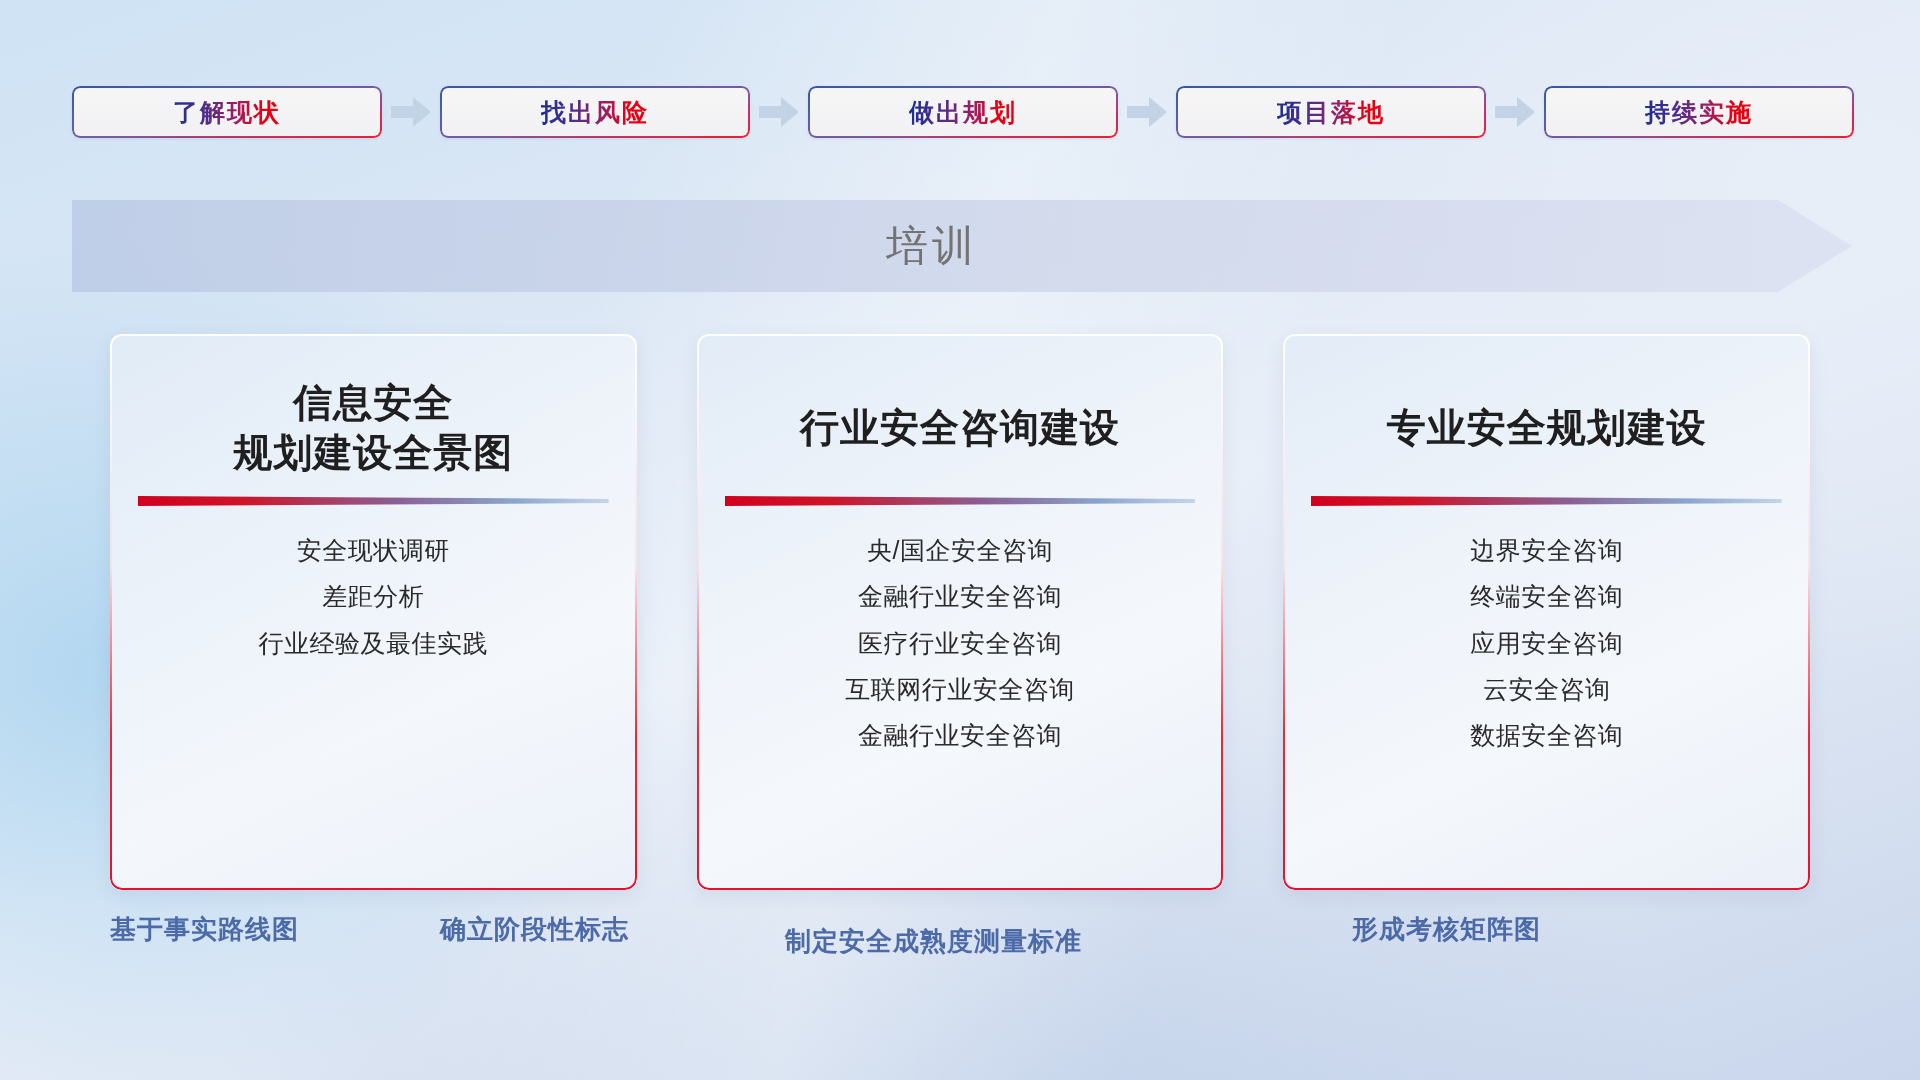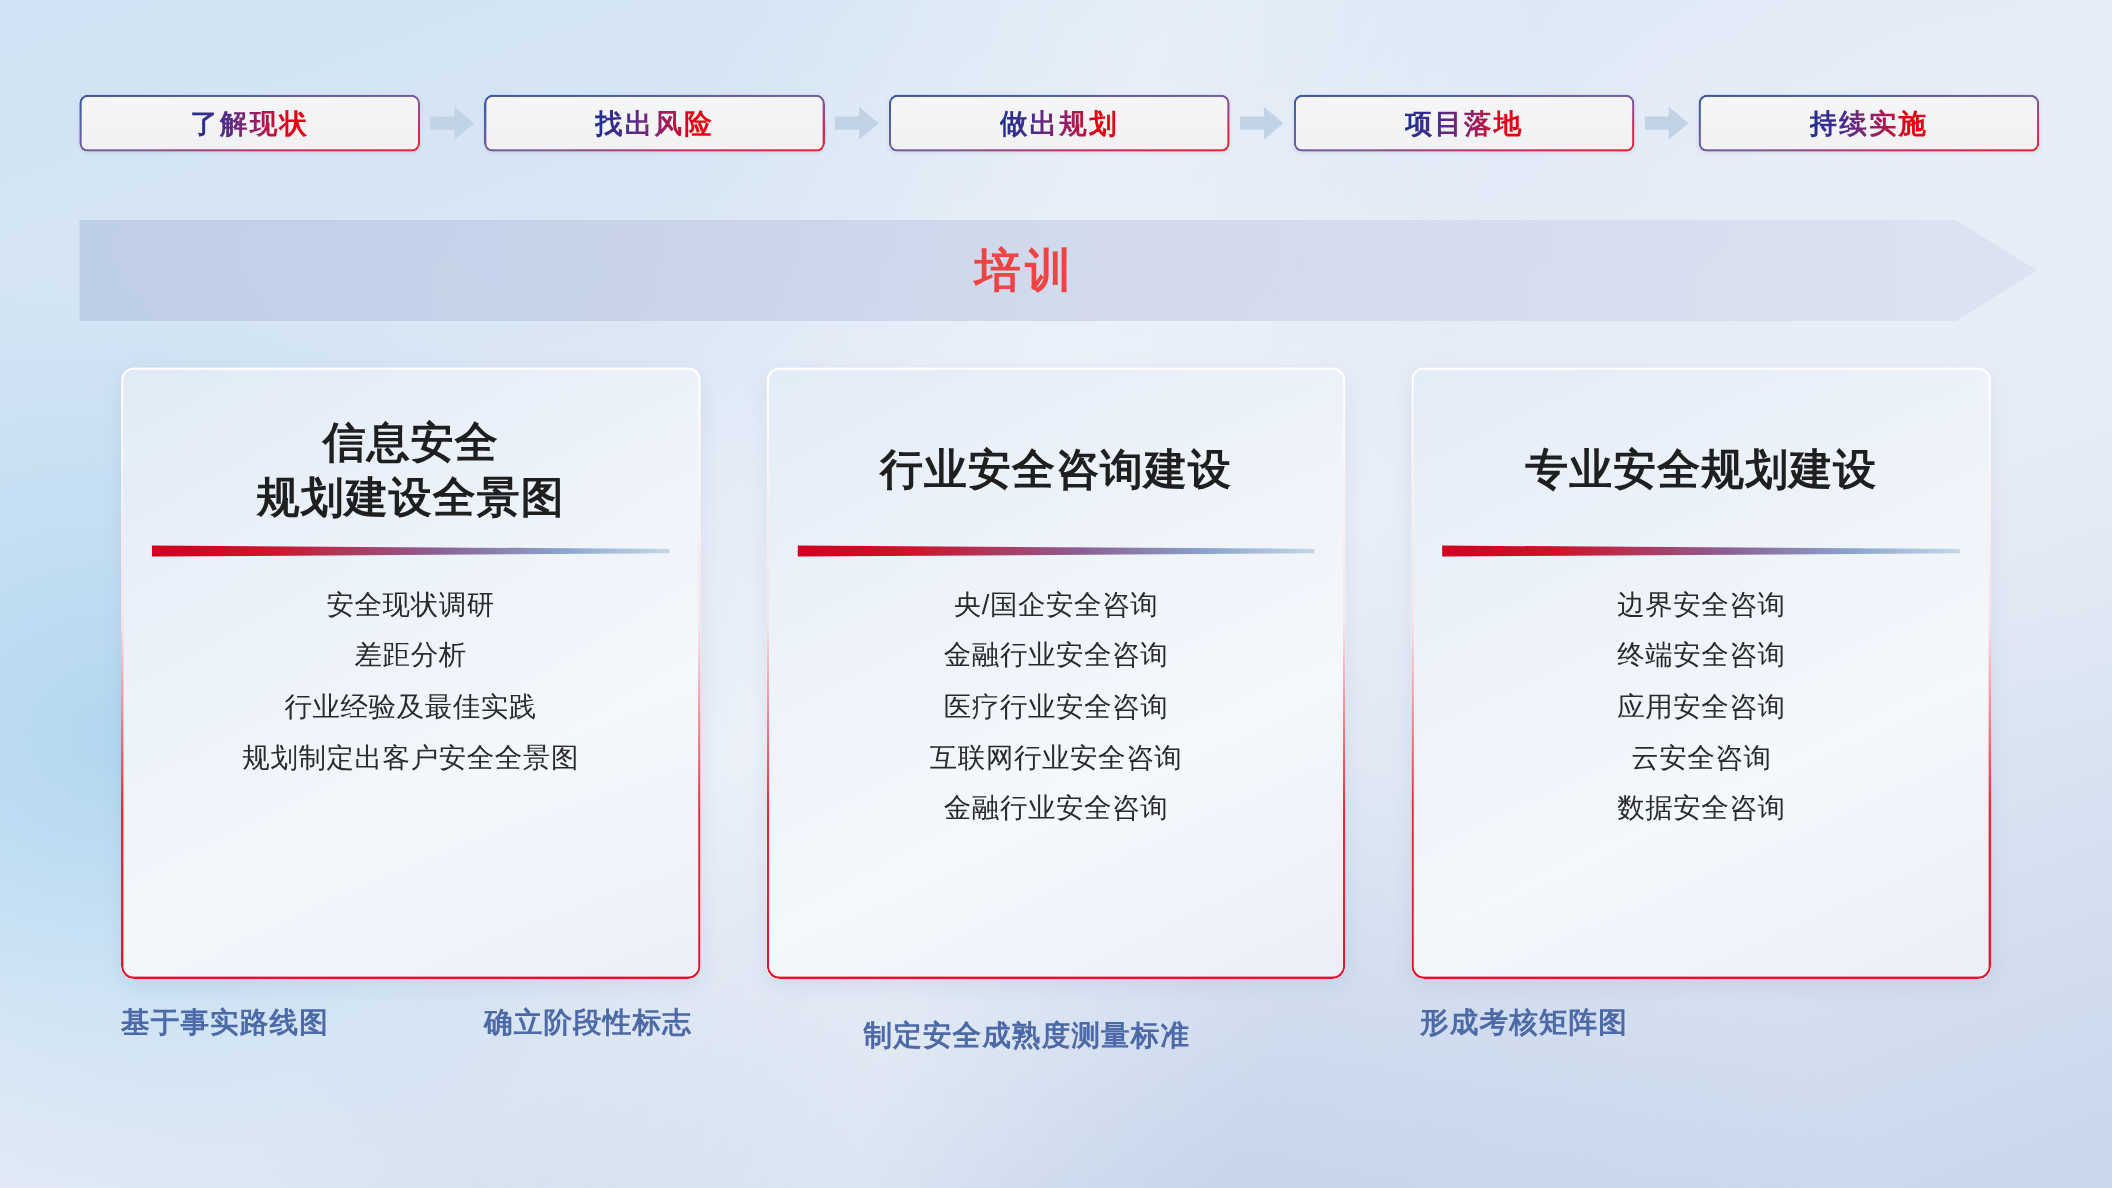--- a/index.html
+++ b/index.html
@@ -54,21 +54,21 @@
   .banner {
     position:absolute; left:72px; top:200px; width:1780px; height:92px;
   }
   .banner-shape {
     position:absolute; inset:0;
     background:linear-gradient(90deg, rgba(186,201,228,0.80) 0%, rgba(200,209,232,0.78) 40%, rgba(208,214,234,0.72) 70%, rgba(214,219,238,0.60) 100%);
     clip-path:polygon(0 0, calc(100% - 74px) 0, 100% 50%, calc(100% - 74px) 100%, 0 100%);
   }
   .banner-title {
     position:absolute; inset:0; display:flex; align-items:center; justify-content:center;
-    font-size:42px; font-weight:bold; color:#ef4444; letter-spacing:4px;
+    font-size:42px; font-weight:normal; color:#737373; letter-spacing:4px;
     padding-right:60px;
   }
 
   
   .cards { position:absolute; left:110px; top:334px; width:1700px; height:556px; display:flex; gap:60px; }
   .card {
     position:relative; flex:1 1 0; border-radius:12px; overflow:hidden;
     background:linear-gradient(155deg, rgba(226,236,247,0.92) 0%, rgba(238,243,250,0.95) 35%, rgba(245,248,252,0.97) 65%, rgba(236,241,249,0.95) 100%);
     box-shadow:0 6px 18px rgba(70,95,140,0.10), inset 0 1px 0 rgba(255,255,255,0.85);
     display:flex; flex-direction:column; align-items:center;
@@ -173,21 +173,20 @@
           <stop offset="100%" stop-color="#c6d6e8"></stop>
         </linearGradient>
           </defs>
         <path d="M0 4 L400 7 L400 11 L0 14 Z" fill="url(#dg1)"></path>
       </svg>
     </div>
     <div class="card-list">
       <div class="card-item">安全现状调研</div>
       <div class="card-item">差距分析</div>
       <div class="card-item">行业经验及最佳实践</div>
-      <div class="card-item">规划制定出客户安全全景图</div>
     </div>
   </div>
 
   <div class="card">
     <div class="card-title">行业安全咨询建设</div>
     <div class="divider">
       <svg viewBox="0 0 400 18" preserveAspectRatio="none" aria-hidden="true">
         <defs>
             <linearGradient id="dg2" x1="0" y1="0" x2="1" y2="0">
           <stop offset="0%" stop-color="#d2001e"></stop>
@@ -232,14 +231,14 @@
       <div class="card-item">云安全咨询</div>
       <div class="card-item">数据安全咨询</div>
     </div>
   </div>
 </div>
 
 <div class="captions">
   <div class="caption" style="left:0px;font-family:Liberation Mono, monospace;">基于事实路线图</div>
   <div class="caption" style="left:330px;">确立阶段性标志</div>
   <div class="caption" style="left:675px;margin-top:12px;">制定安全成熟度测量标准</div>
-  <div class="caption" style="left:1181px;">形成考核矩阵图</div>
+  <div class="caption" style="left:1242px;">形成考核矩阵图</div>
 </div>
 
 </body></html>

